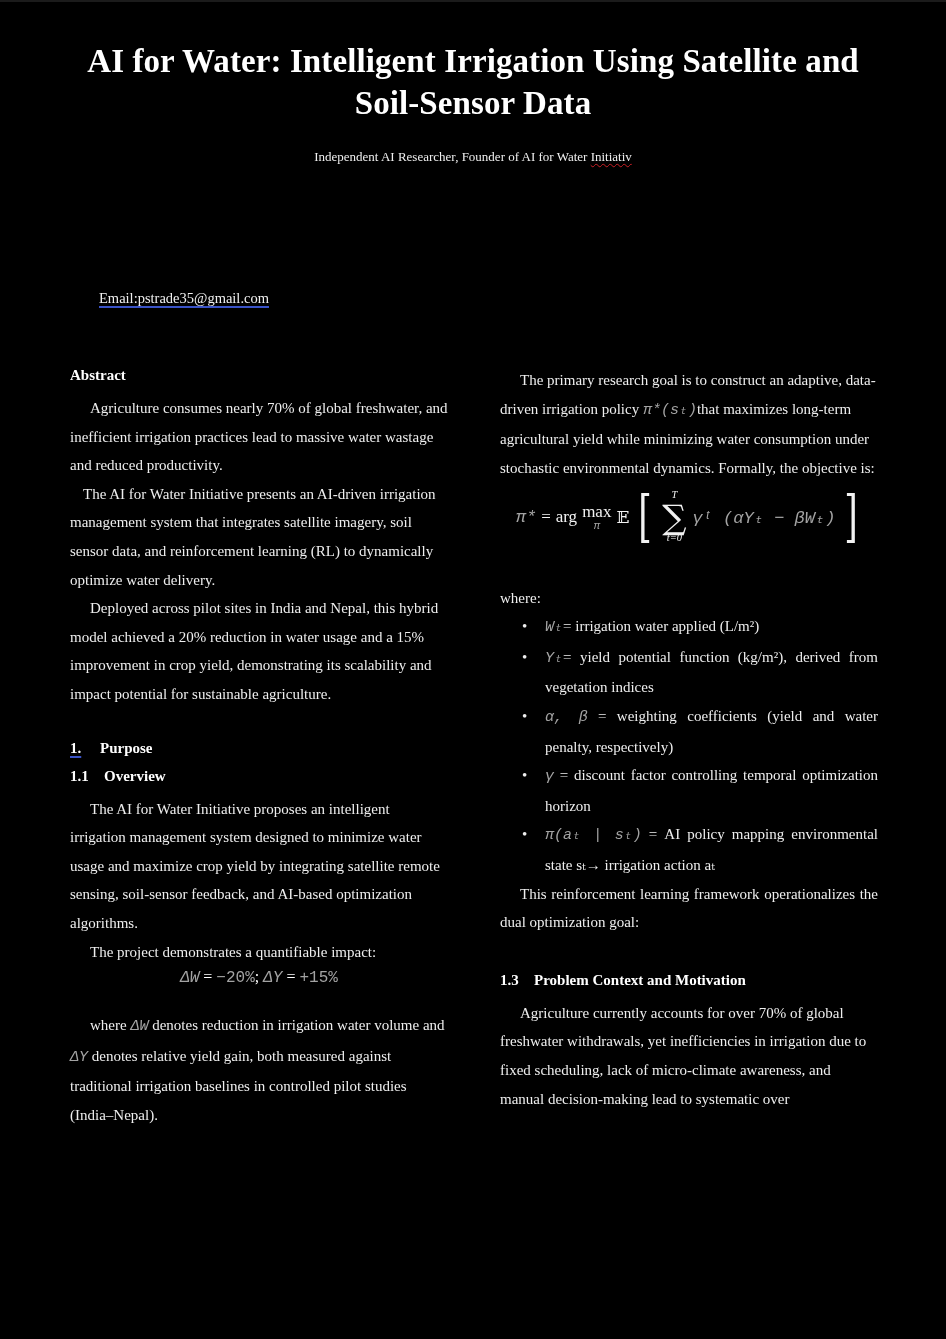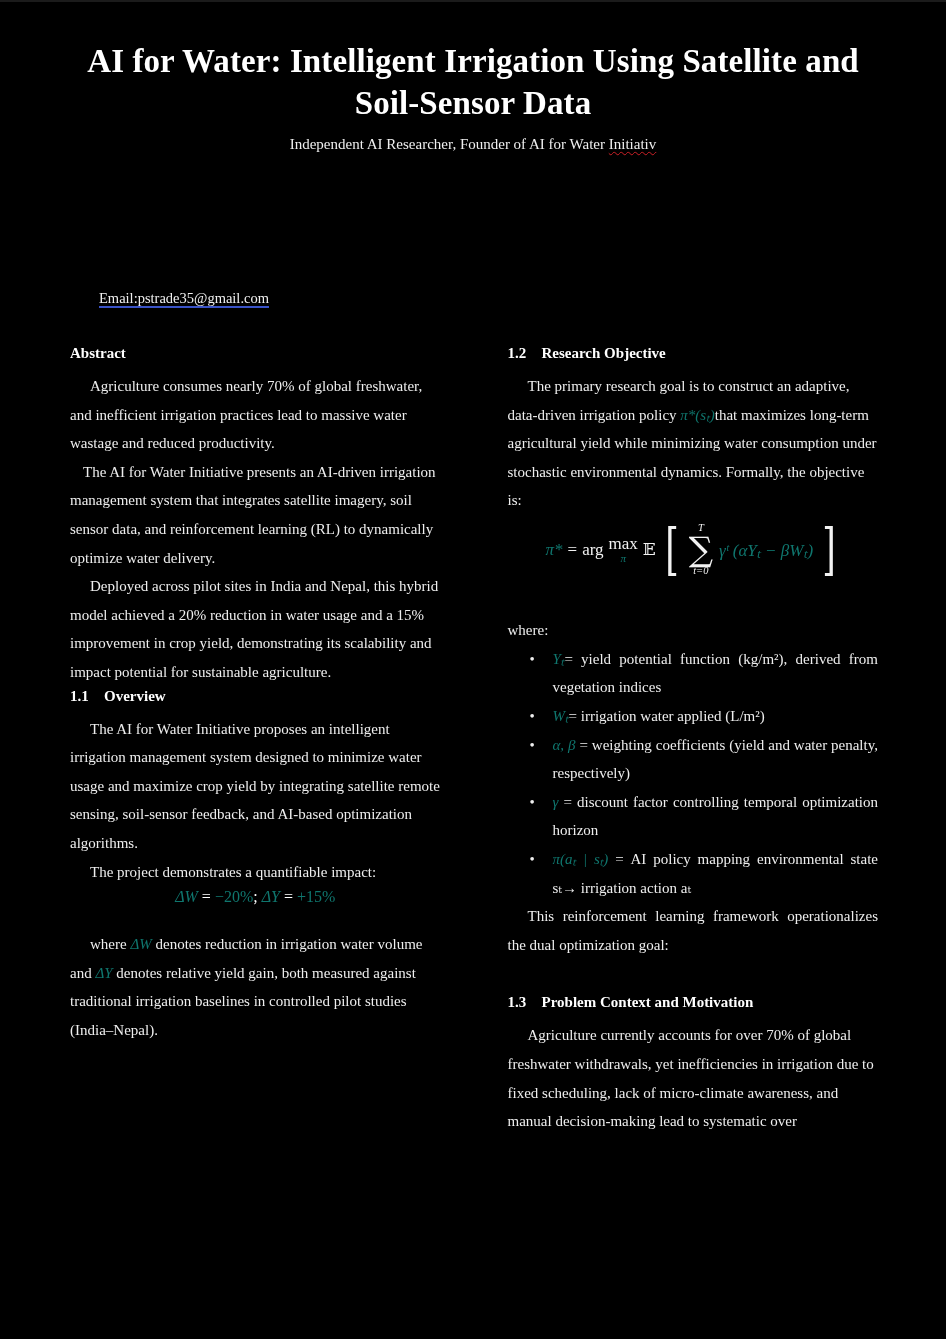--- a/index.html
+++ b/index.html
@@ -45,22 +45,22 @@
     color: #ffffff;
   }
   .author {
     margin-top: 27px;
     font-size: 13.5px;
     font-weight: bold;
     color: #ffffff;
     letter-spacing: 0.2px;
   }
   .affiliation {
-    margin-top: 12px;
-    font-size: 15px;
+    margin-top: 25px;
+    font-size: 13px;
     color: #efefef;
   }
   .misspell {
     text-decoration: underline;
     text-decoration-style: wavy;
     text-decoration-color: #cc2026;
     text-decoration-thickness: 1px;
     text-underline-offset: 2px;
   }
   .email-line {
@@ -71,25 +71,25 @@
     color: #f0f0f0;
     text-decoration: underline;
     text-decoration-color: #3a53c8;
     text-decoration-thickness: 1.5px;
     text-underline-offset: 2.5px;
   }
 
   
   .columns {
     position: absolute;
-    top: 344px;
+    top: 366px;
     left: 70px;
     width: 808px;
     display: flex;
-    gap: 17px;
+    gap: 2px;
   }
   .col {
     width: 379px;
   }
   .col.left { margin-right: 50px; }
 
   h2.sec {
     font-size: 15px;
     font-weight: bold;
     color: #ffffff;
@@ -112,23 +112,23 @@
     margin: 0;
     color: #eeeeee;
     text-align: left;
   }
   p.body.indent { text-indent: 20px; }
   p.body.indent-sm { text-indent: 13px; }
   p.just { text-align: justify; }
 
   
   .math {
-    font-family: Liberation Serif, serif;
+    font-family: Liberation Mono, monospace;
     font-style: italic;
-    color: #0f766e;
+    color: #a3a3a3;
   }
   .mathup { font-style: normal; }
   .eq-display {
     text-align: center;
     font-size: 16px;
     margin: 2px 0 0 0;
     color: #ffffff;
   }
   .eq-center-block {
     text-align: center;
@@ -212,20 +212,21 @@
   <div class="columns">
 
     <div class="col left">
 
       <h2 class="sec">Abstract</h2>
 
       <p class="body indent">Agriculture consumes nearly 70% of global freshwater, and inefficient irrigation practices lead to massive water wastage and reduced productivity.</p>
       <p class="body indent-sm">The AI for Water Initiative presents an AI-driven irrigation management system that integrates satellite imagery, soil sensor data, and reinforcement learning (RL) to dynamically optimize water delivery.</p>
       <p class="body indent">Deployed across pilot sites in India and Nepal, this hybrid model achieved a 20% reduction in water usage and a 15% improvement in crop yield, demonstrating its scalability and impact potential for sustainable agriculture.</p>
 
+      <h2 class="sec topgap"><span class="numlink sec-num">1.</span><span>Purpose</span></h2>
 
       <h2 class="sec"><span class="sec-num wide">1.1</span><span>Overview</span></h2>
 
       <p class="body indent">The AI for Water Initiative proposes an intelligent irrigation management system designed to minimize water usage and maximize crop yield by integrating satellite remote sensing, soil-sensor feedback, and AI-based optimization algorithms.</p>
 
       <p class="body indent">The project demonstrates a quantifiable impact:</p>
 
       <div class="eq-display">
         <span class="math">ΔW</span>
         <span class="mathup"> = </span>
@@ -234,21 +235,20 @@
         <span class="mathup"> = </span>
         <span class="math mathup">+15%</span>
       </div>
 
       <p class="body indent" style="margin-top:24px"><span>where </span><span class="math">ΔW</span><span> denotes reduction in irrigation water volume and </span><span class="math">ΔY</span><span> denotes relative yield gain, both measured against traditional irrigation baselines in controlled pilot studies (India–Nepal).</span></p>
 
     </div>
 
     <div class="col right">
 
-      <h2 class="sec"><span class="sec-num wide">1.2</span><span>Research Objective</span></h2>
 
       <p class="body indent"><span>The primary research goal is to construct an adaptive, data-driven irrigation policy </span><span class="math">π*(sₜ)</span><span>that maximizes long-term agricultural yield while minimizing water consumption under stochastic environmental dynamics. Formally, the objective is:</span></p>
 
       <div class="eq-center-block">
         <span class="bigeq">
           <span class="math">π*</span>
           <span class="mathup">=</span>
           <span class="mathup">arg</span>
           <span class="argmax">
             <span class="mathup">max</span>
@@ -262,22 +262,22 @@
             <span class="lim">t=0</span>
           </span>
           <span class="math">γᵗ (αYₜ − βWₜ)</span>
           <span class="bracket">]</span>
         </span>
       </div>
 
       <p class="body" style="margin-top:40px">where:</p>
 
       <ul class="bullets">
+        <li><span class="math">Wₜ</span><span>= irrigation water applied (L/m²)</span></li>
         <li><span class="math">Yₜ</span><span>= yield potential function (kg/m²), derived from vegetation indices</span></li>
-        <li><span class="math">Wₜ</span><span>= irrigation water applied (L/m²)</span></li>
         <li><span class="math">α, β</span> <span>= weighting coefficients (yield and water penalty, respectively)</span></li>
         <li><span class="math">γ</span> <span>= discount factor controlling temporal optimization horizon</span></li>
         <li><span class="math">π(aₜ | sₜ)</span> <span>= AI policy mapping environmental state sₜ→ irrigation action aₜ</span></li>
       </ul>
 
       <p class="body indent just">This reinforcement learning framework operationalizes the dual optimization goal:</p>
 
 
       <h2 class="sec topgap" style="margin-top:34px"><span class="sec-num wide">1.3</span><span>Problem Context and Motivation</span></h2>
 

